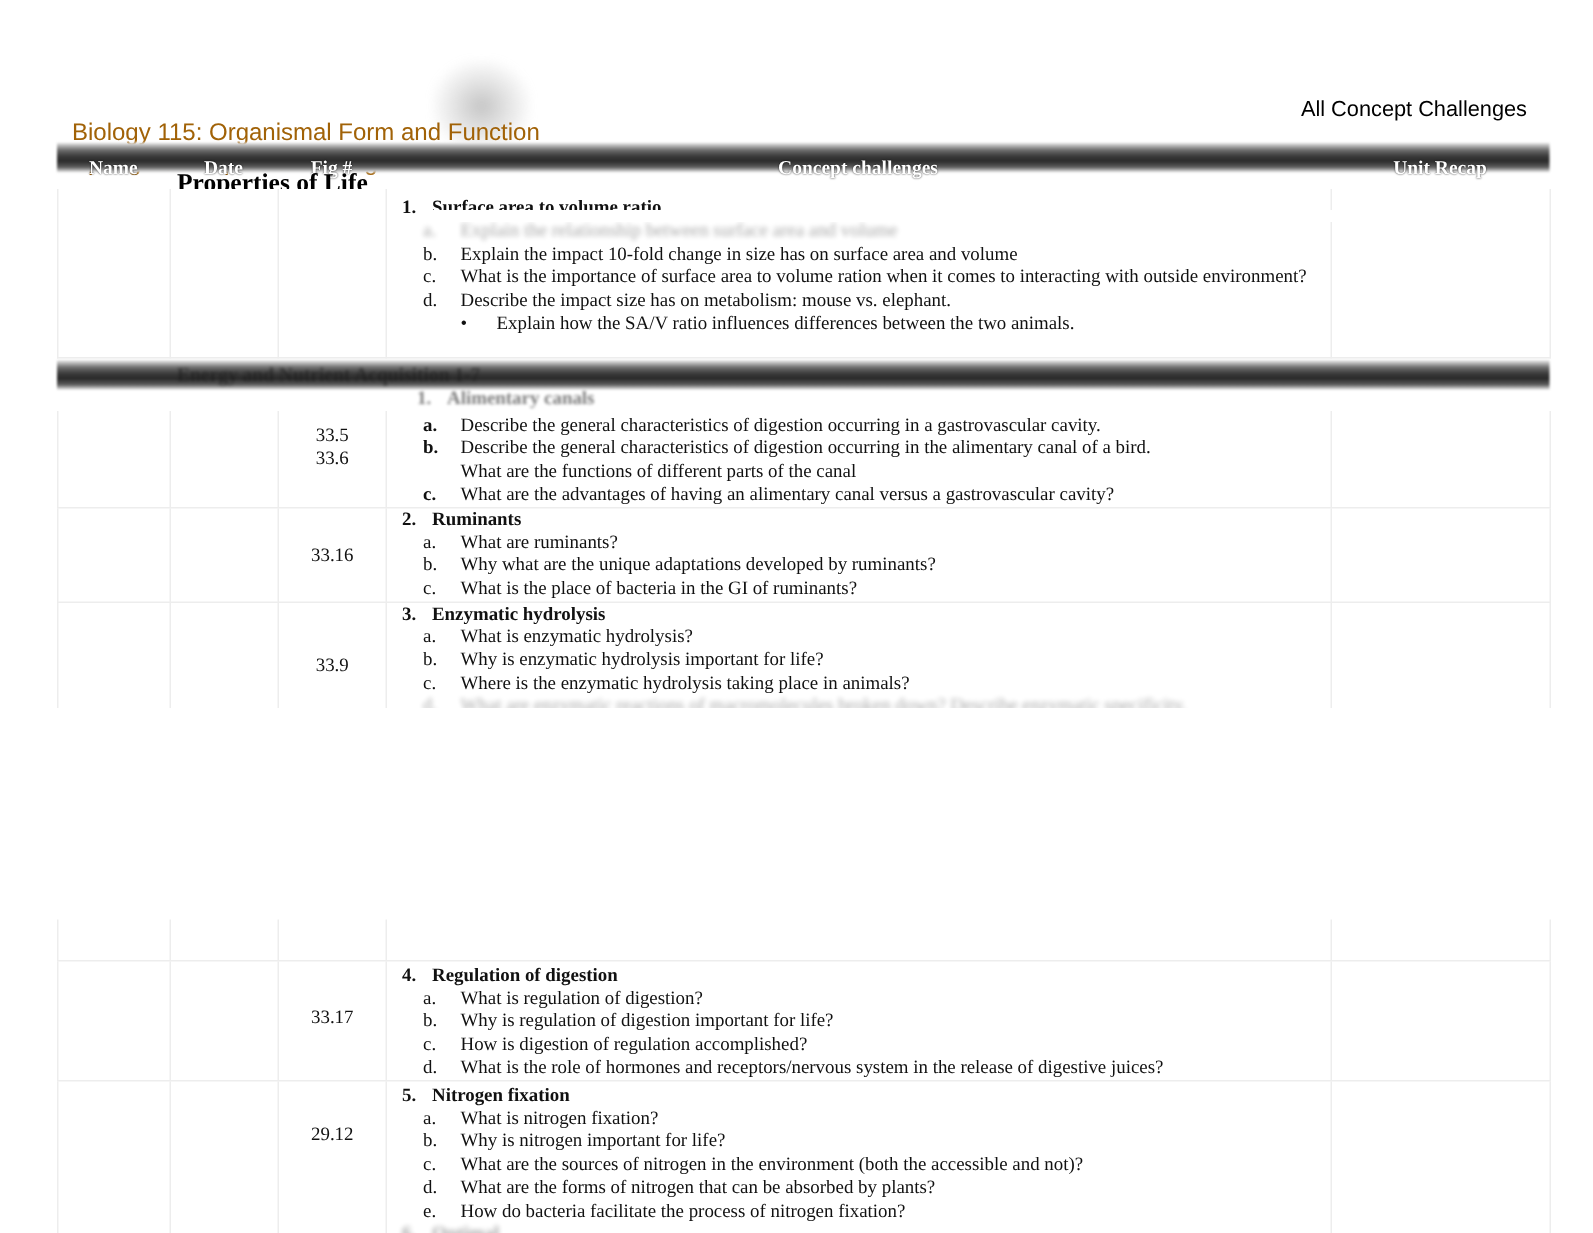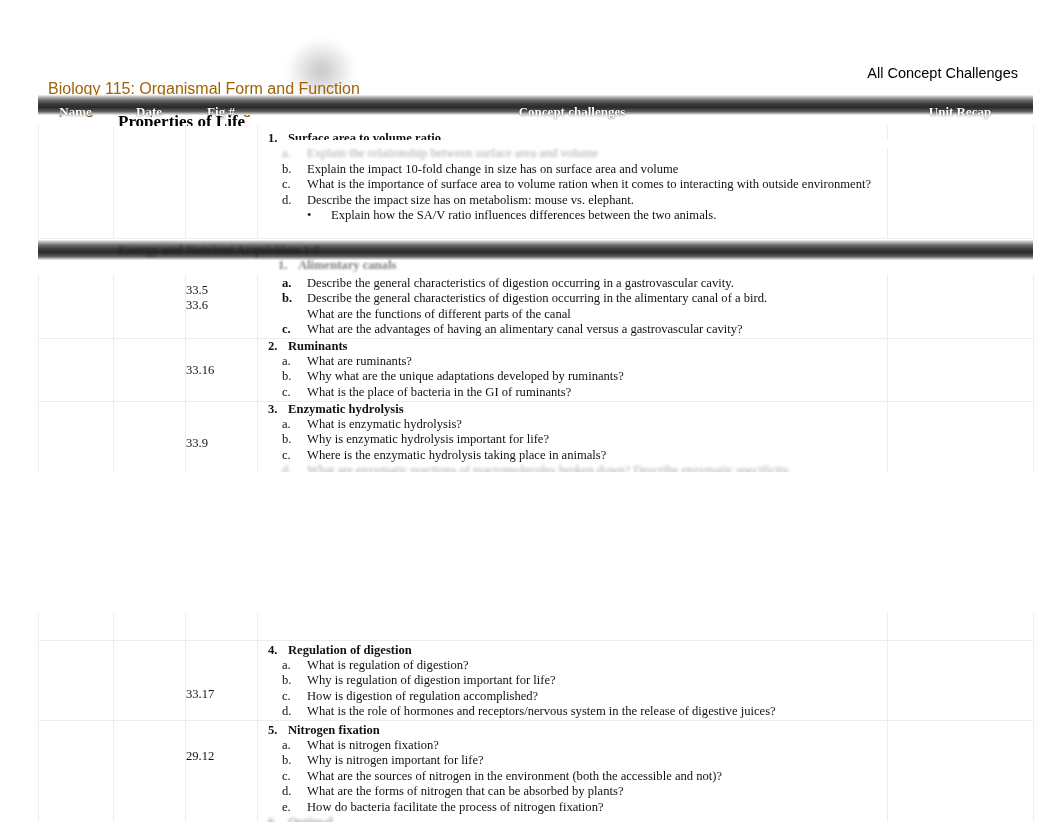--- a/index.html
+++ b/index.html
@@ -108,21 +108,21 @@
     width: 30px; flex: 0 0 30px;
     font-weight: bold; text-align: left; padding-left: 10px;
   }
   .item-title { font-weight: bold; }
   .sub-row { display: flex; padding-left: 24px; }
   .sub-letter { width: 25px; flex: 0 0 25px; }
   .sub-letter.b { font-weight: bold; }
   .sub-text { flex: 1; }
   .bullet-row { display: flex; padding-left: 49px; }
   .bullet-mark { width: 24px; flex: 0 0 24px; text-align: left; }
-  .fig { font-size: 12.6px; color: #111; }
+  .fig { text-align: center; font-size: 12.6px; color: #111; }
 
   
   .section-title {
     font-weight: bold;
     font-size: 17px;
     padding-left: 80px;
   }
 
   .blurline { filter: blur(1.1px); opacity: 0.55; }
   .blurline2 { filter: blur(1.6px); opacity: 0.38; }
@@ -315,21 +315,21 @@
       <td class="gridcell col-date"></td>
       <td class="gridcell col-fig"></td>
       <td class="gridcell col-cc"></td>
       <td class="gridcell col-unit"></td>
     </tr>
 
     <tr>
       <td class="gridcell col-name" style="height:80px; border-left:1px solid #ededed;"></td>
       <td class="gridcell col-date"></td>
       <td class="gridcell col-fig">
-        <div class="fig" style="padding-top:30px;margin-top:16px;">33.17</div>
+        <div class="fig" style="padding-top:30px;">33.17</div>
       </td>
       <td class="gridcell col-cc">
         <div class="cc" style="padding-top:2px;">
           <div class="item-num-row">
             <div class="num">4.</div>
             <div class="item-title">Regulation of digestion</div>
           </div>
           <div class="sub-row">
             <div class="sub-letter">a.</div>
             <div class="sub-text">What is regulation of digestion?</div>

